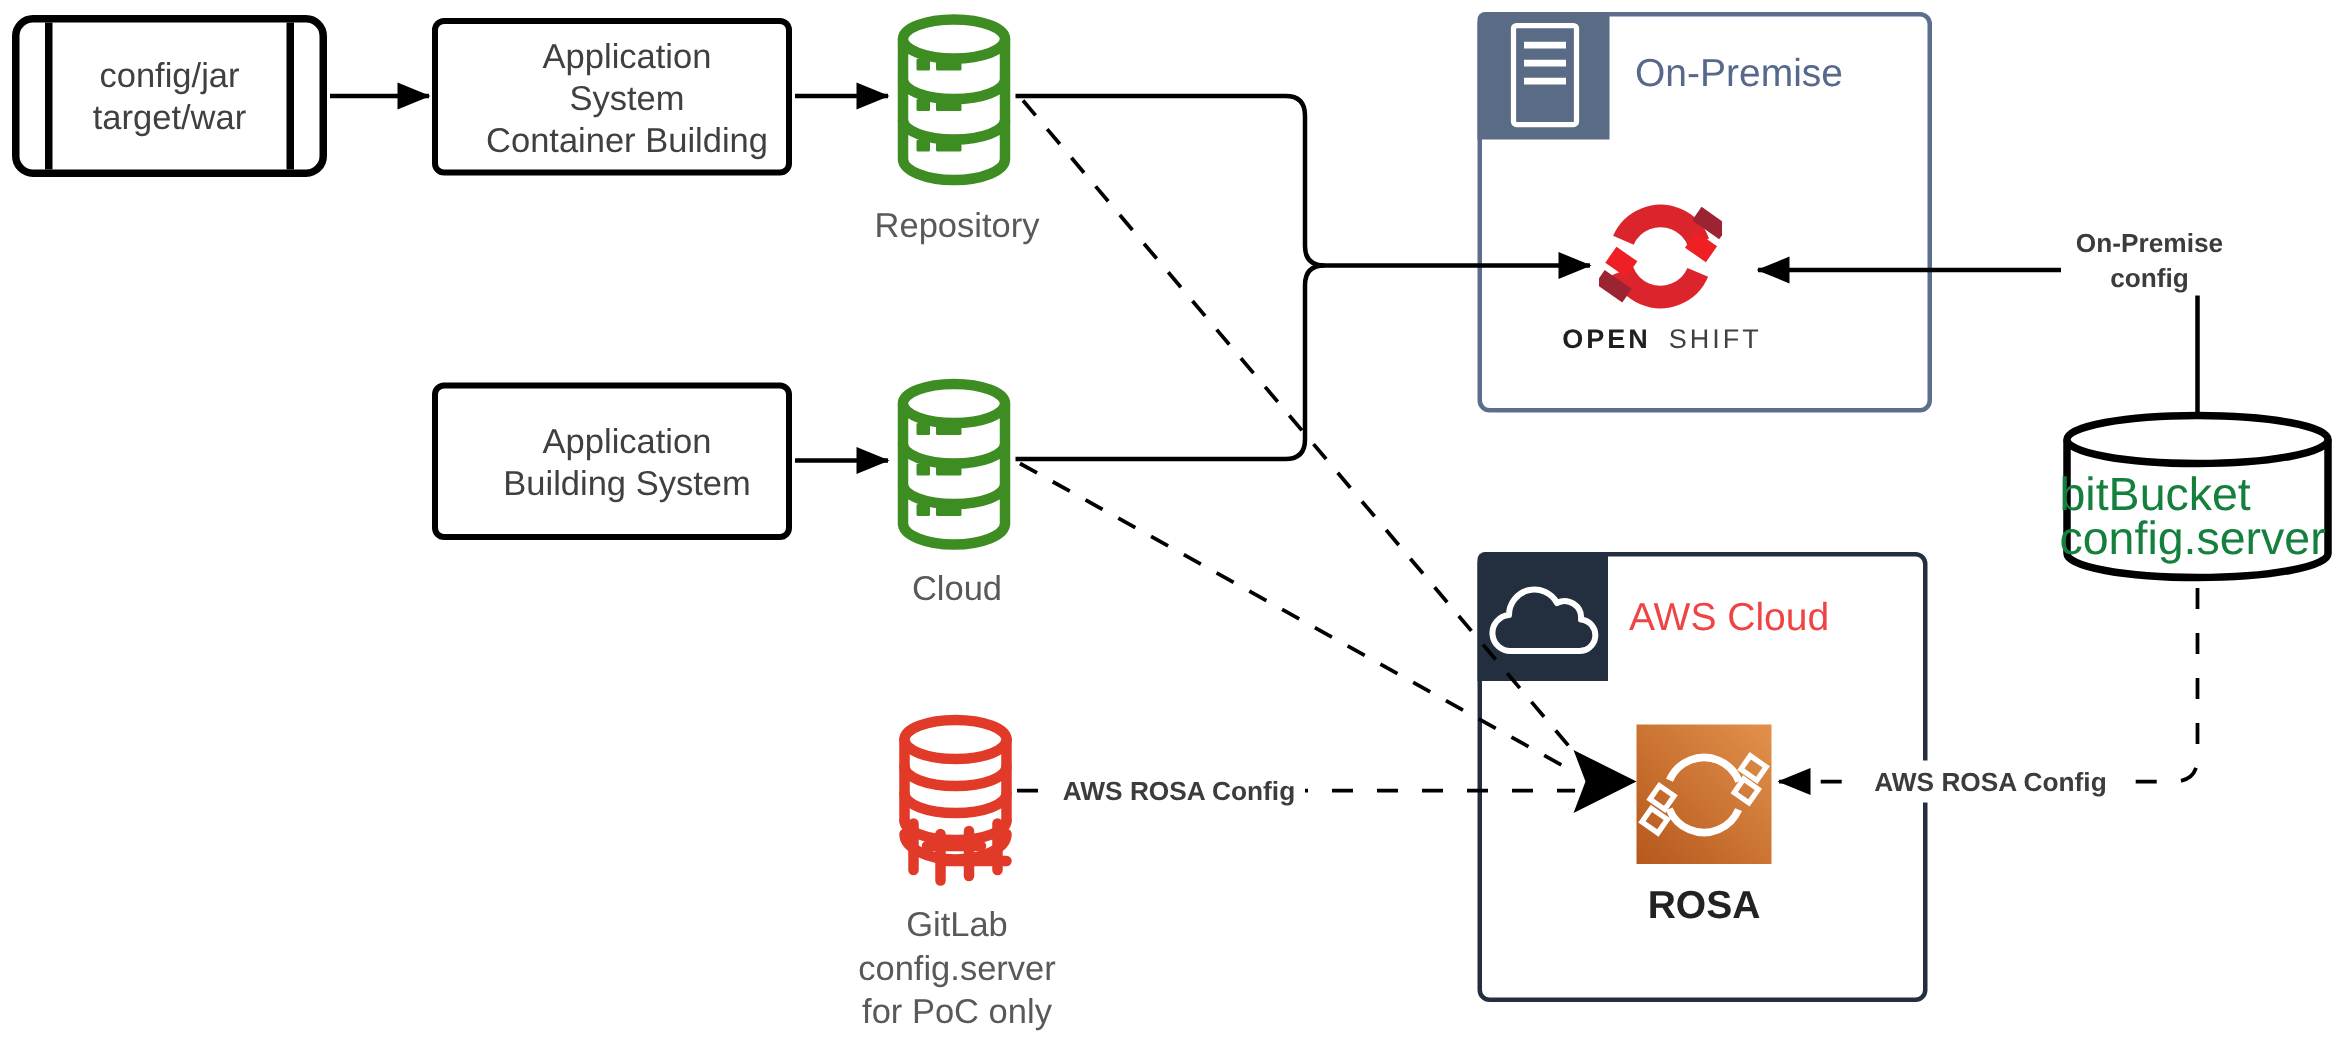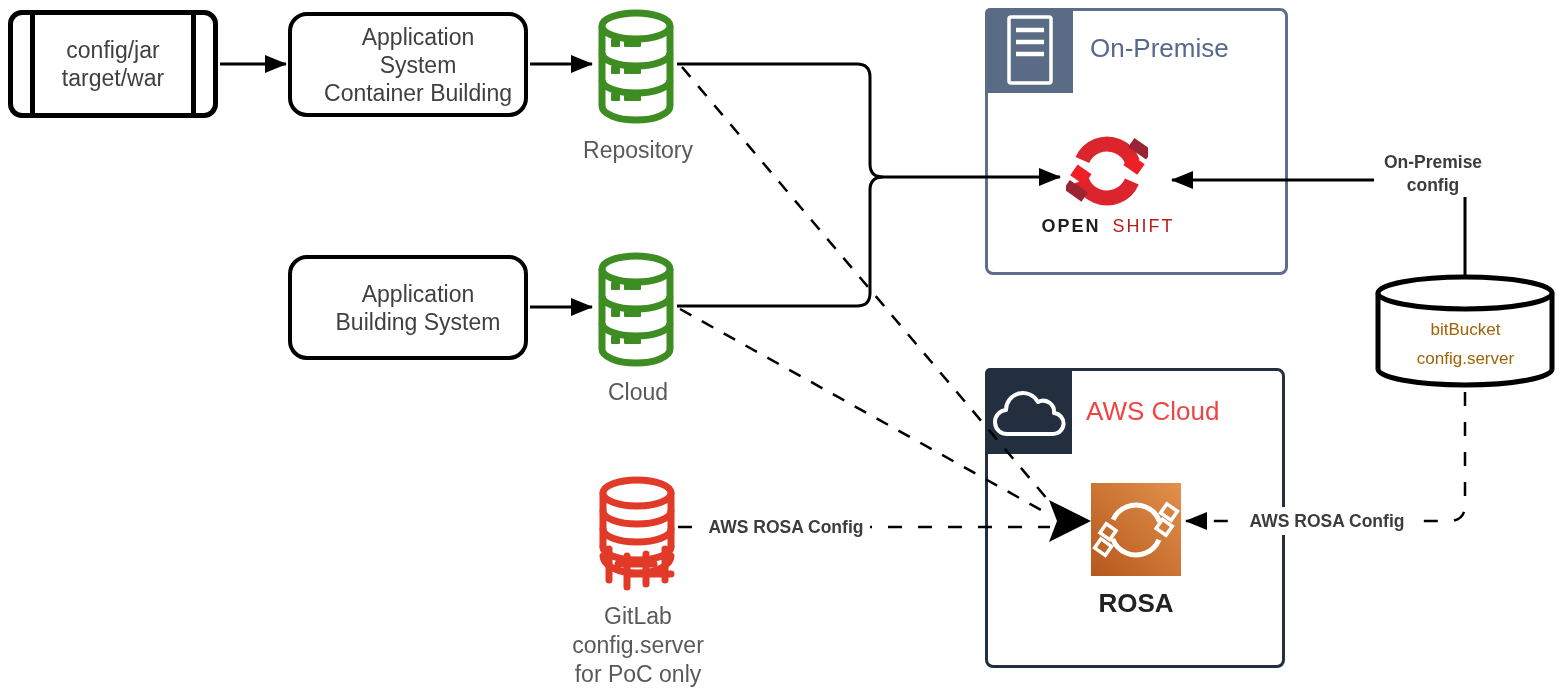--- a/index.html
+++ b/index.html
@@ -4,21 +4,21 @@
 <style>
   * { margin:0; padding:0; box-sizing:border-box; }
   html,body { background:#ffffff; }
   body { font-family:"Liberation Sans", sans-serif; }
   .canvas { position:relative; width:1568px; height:696px; background:#fff; overflow:hidden; }
 
   
   .abs { position:absolute; }
 
   
-  .pbox { position:absolute; border:4px solid #000; border-radius:19px; background:#fff;
+  .pbox { position:absolute; border:4px solid #000; border-radius:8px; background:#fff;
           display:flex; align-items:center; justify-content:center;padding-left:20px; }
   .ptext { text-align:center; font-size:23px; line-height:28px; color:#404040; }
 
   
   .artifact { position:absolute; border:5px solid #000; border-radius:14px; background:#fff;
               display:flex; align-items:center; justify-content:center; }
   .artifact .vbar { position:absolute; top:0; bottom:0; width:5px; background:#000; }
   .artifact .vbar.l { left:17px; }
   .artifact .vbar.r { right:17px; }
 
@@ -31,27 +31,27 @@
   .gbox.aws     { border:3px solid #232f3e; }
   .badge { position:absolute; display:flex; align-items:center; justify-content:center; }
   .badge.onprem { background:#5a6b85; border-top-left-radius:5px; }
   .badge.aws    { background:#232f3e; border-top-left-radius:5px; }
   .gtitle { position:absolute; font-size:26px; }
   .gtitle.onprem { color:#56688c; }
   .gtitle.aws    { color:#ef4444; }
 
   .openshift-word { position:absolute; text-align:center; font-size:18px; letter-spacing:2px; color:#1f1f1f; }
   .openshift-word b { font-weight:bold; }
-  .openshift-word span { font-weight:normal; color:#b91c1c;margin-left:12px; }
+  .openshift-word span { font-weight:normal; color:#404040;margin-left:12px; }
 
   .rosa-icon { position:absolute; background:linear-gradient(to top right,#b5581c,#e2914c); }
   .rosa-lbl  { position:absolute; text-align:center; font-weight:bold; font-size:26px; color:#222; }
 
   
-  .cyl-text { position:absolute; text-align:center; font-size:17px; line-height:29px; color:#a16207; }
+  .cyl-text { position:absolute; text-align:left; font-size:31px; line-height:29px; color:#15803d; }
 
   
   svg.connectors { position:absolute; left:0; top:0; width:1568px; height:696px; pointer-events:none; }
 
   
   .edge-lbl { position:absolute; background:#fff; text-align:center; font-weight:bold;
               font-size:17.5px; color:#3c3c3c; }
 </style>
 </head>
 <body>

